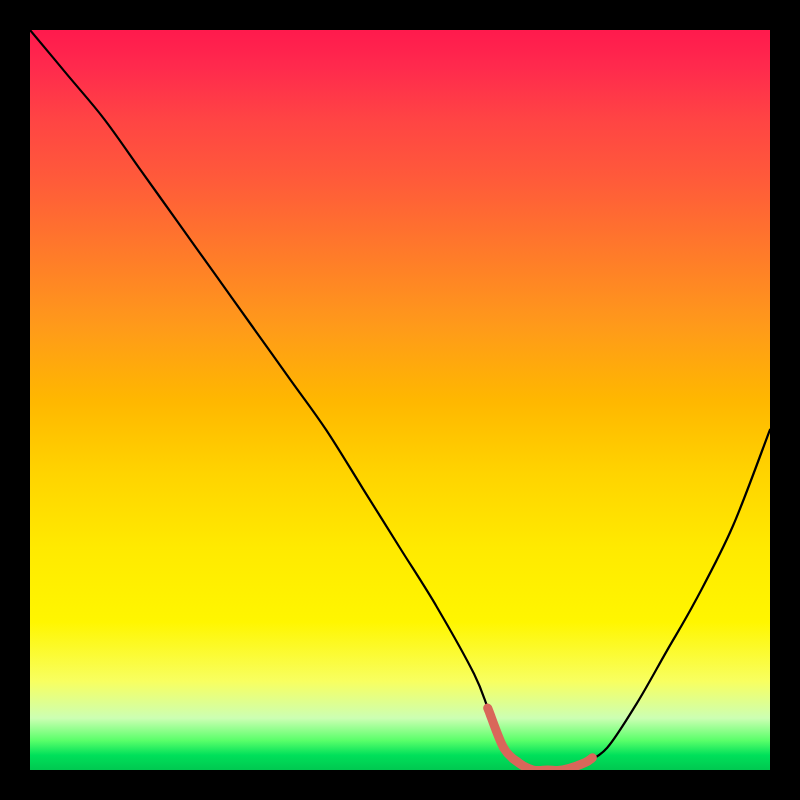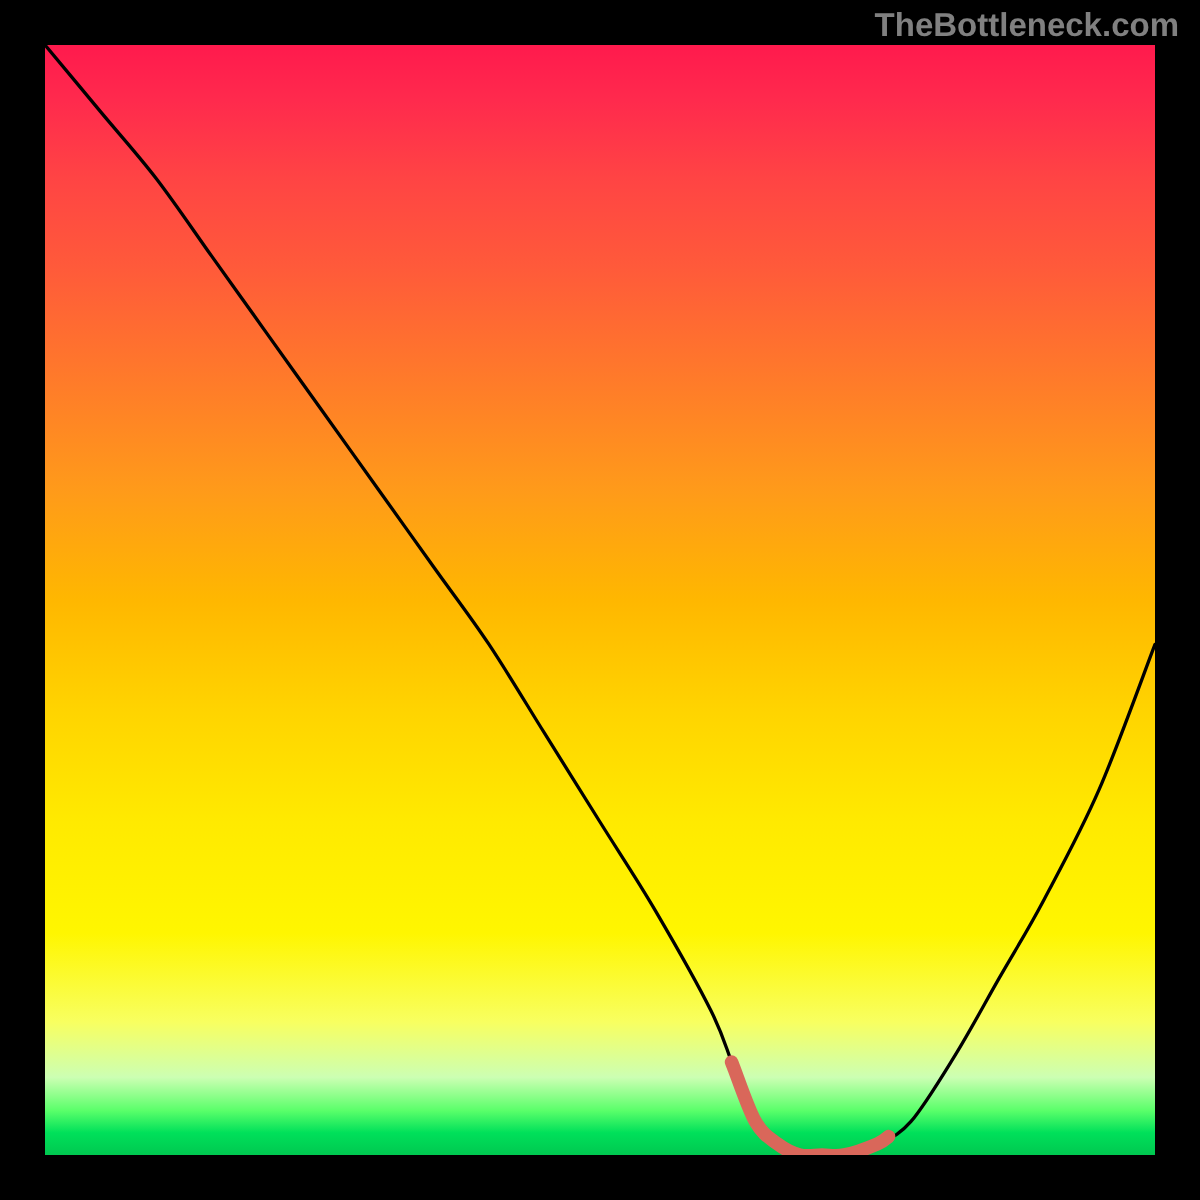--- a/index.html
+++ b/index.html
@@ -62,14 +62,13 @@
 <body>
 
 <div class="container">
   <div class="gradient-bg"></div>
 
   <svg class="curve-svg" viewBox="0 0 740 740" preserveAspectRatio="none">
     <path fill="none" stroke="#000000" stroke-width="2.2" stroke-linecap="round" d="M 0.0 0.0 C 6.2 7.4, 24.7 29.6, 37.0 44.4 C 49.3 59.2, 61.7 72.8, 74.0 88.8 C 86.3 104.8, 98.7 123.3, 111.0 140.6 C 123.3 157.9, 135.7 175.1, 148.0 192.4 C 160.3 209.7, 172.7 226.9, 185.0 244.2 C 197.3 261.5, 209.7 278.7, 222.0 296.0 C 234.3 313.3, 246.7 330.5, 259.0 347.8 C 271.3 365.1, 283.7 381.1, 296.0 399.6 C 308.3 418.1, 320.7 439.1, 333.0 458.8 C 345.3 478.5, 357.7 498.3, 370.0 518.0 C 382.3 537.7, 394.7 556.2, 407.0 577.2 C 419.3 598.2, 435.4 626.5, 444.0 643.8 C 452.6 661.1, 453.9 668.5, 458.8 680.8 C 463.7 693.1, 468.7 709.2, 473.6 717.8 C 478.5 726.4, 483.5 728.9, 488.4 732.6 C 493.3 736.3, 498.3 738.8, 503.2 740.0 C 508.1 741.2, 513.1 740.0, 518.0 740.0 C 522.9 740.0, 526.6 741.2, 532.8 740.0 C 539.0 738.8, 547.6 736.3, 555.0 732.6 C 562.4 728.9, 568.6 727.7, 577.2 717.8 C 585.8 707.9, 596.9 689.4, 606.8 673.4 C 616.7 657.4, 626.5 638.9, 636.4 621.6 C 646.3 604.3, 654.9 590.8, 666.0 569.8 C 677.1 548.8, 690.7 524.2, 703.0 495.8 C 715.3 467.4, 733.8 415.6, 740.0 399.6"></path>
     <path fill="none" stroke="#d9675a" stroke-width="9" stroke-linecap="round" d="M 458.8 680.8 C 458.8 680.8, 456.3 674.6, 458.8 680.8 C 461.3 687.0, 468.7 709.2, 473.6 717.8 C 478.5 726.4, 483.5 728.9, 488.4 732.6 C 493.3 736.3, 498.3 738.8, 503.2 740.0 C 508.1 741.2, 513.1 740.0, 518.0 740.0 C 522.9 740.0, 526.6 741.2, 532.8 740.0 C 539.0 738.8, 550.1 734.7, 555.0 732.6 C 559.9 730.5, 561.2 728.5, 562.4 727.7"></path>
   </svg>
 
-  <div class="watermark">TheBottleneck.com</div>
 </div>
 
 </body></html>

